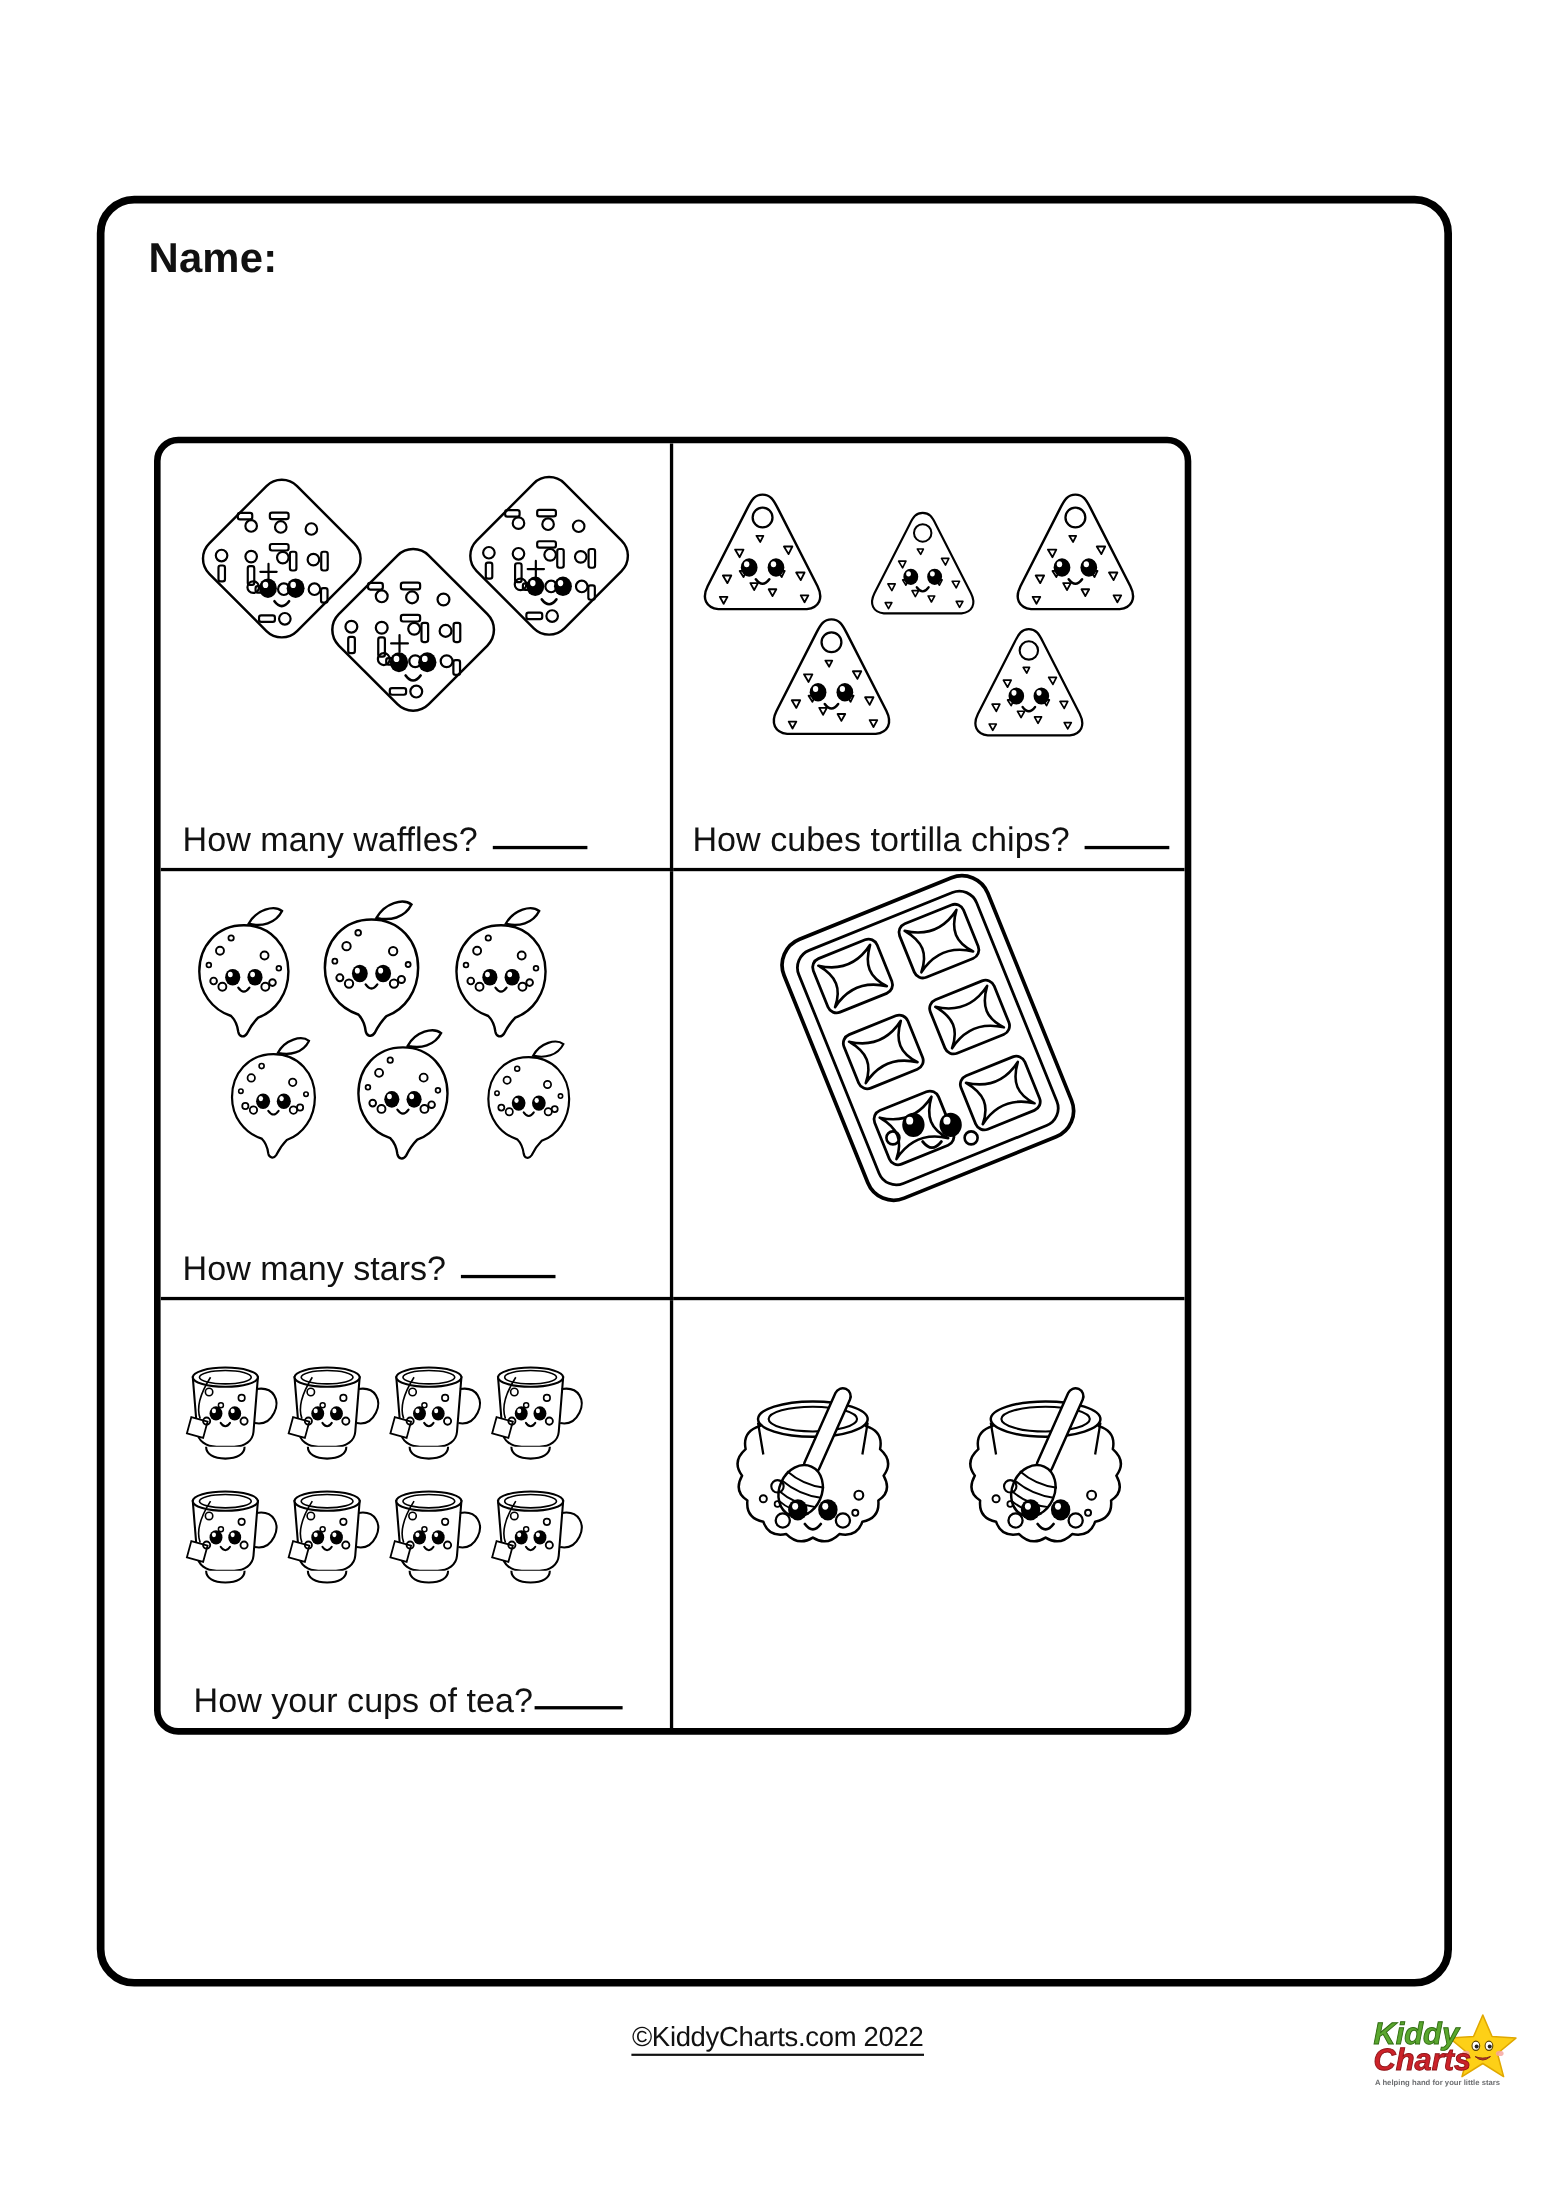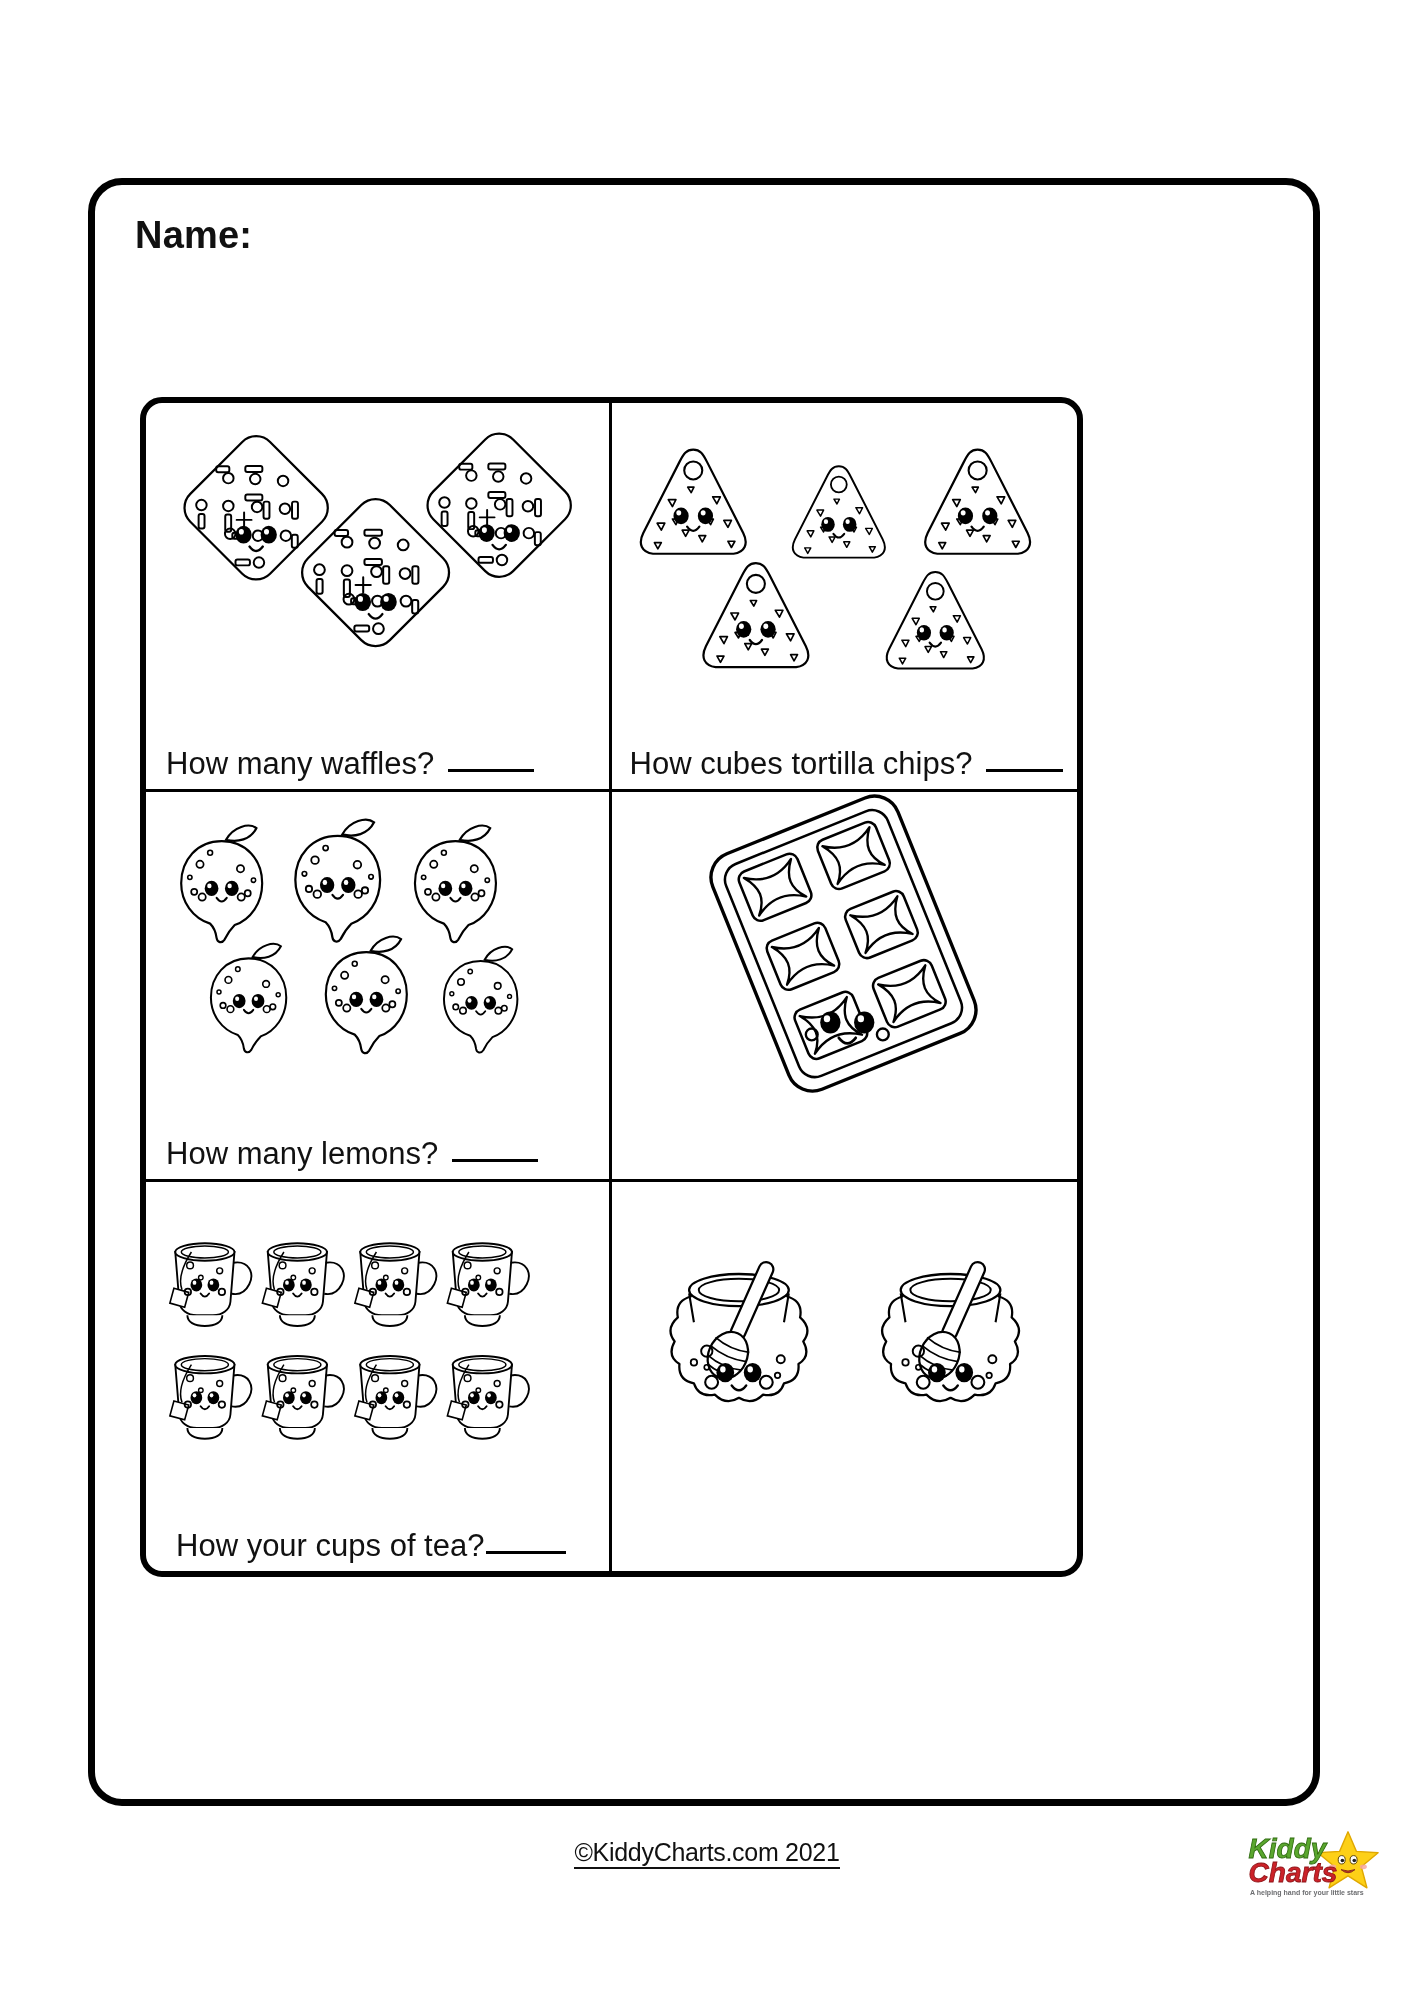--- a/index.html
+++ b/index.html
@@ -362,21 +362,21 @@
 
           <g transform="translate(398,218) scale(0.78)">
               <use href="#lemon"></use>
             </g>
           <g transform="translate(398,224) scale(0.78)">
               <use href="#lemon-face"></use>
             </g>
         </svg>
       </div>
       <div class="question indent-a">
-        <span>How many lemons?</span>
+        <span>How many stars?</span>
         <span class="blank-line"></span>
       </div>
     </div>
 
     <div class="cell b-bottom">
       <div class="art">
         <svg viewBox="0 0 550 330" xmlns="http://www.w3.org/2000/svg">
           <defs>
             <g id="ice-cell">
               <rect x="-37" y="-31" width="74" height="62" rx="10" ry="10" fill="#fff" stroke="#000" stroke-width="3"></rect>
@@ -578,21 +578,21 @@
               <use href="#jar-face"></use>
             </g>
         </svg>
       </div>
     </div>
 
   </div>
 </div>
 
 <div class="footer-credit">
-  <span>©KiddyCharts.com 2021</span>
+  <span>©KiddyCharts.com 2022</span>
 </div>
 
 <div class="logo">
   <svg viewBox="0 0 200 108" xmlns="http://www.w3.org/2000/svg">
 
     <g>
       <path d="M 150 8 L 162 36 L 193 38 L 169 58 L 177 88 L 150 71 L 123 88 L 131 58 L 107 38 L 138 36 Z" fill="#fdd017" stroke="#e0a800" stroke-width="2" stroke-linejoin="round"></path>
       <ellipse cx="141" cy="48" rx="5" ry="6" fill="#fff" stroke="#5a4300" stroke-width="1.4"></ellipse>
       <ellipse cx="158" cy="48" rx="5" ry="6" fill="#fff" stroke="#5a4300" stroke-width="1.4"></ellipse>
       <circle cx="142" cy="49" r="2.6" fill="#222"></circle>

